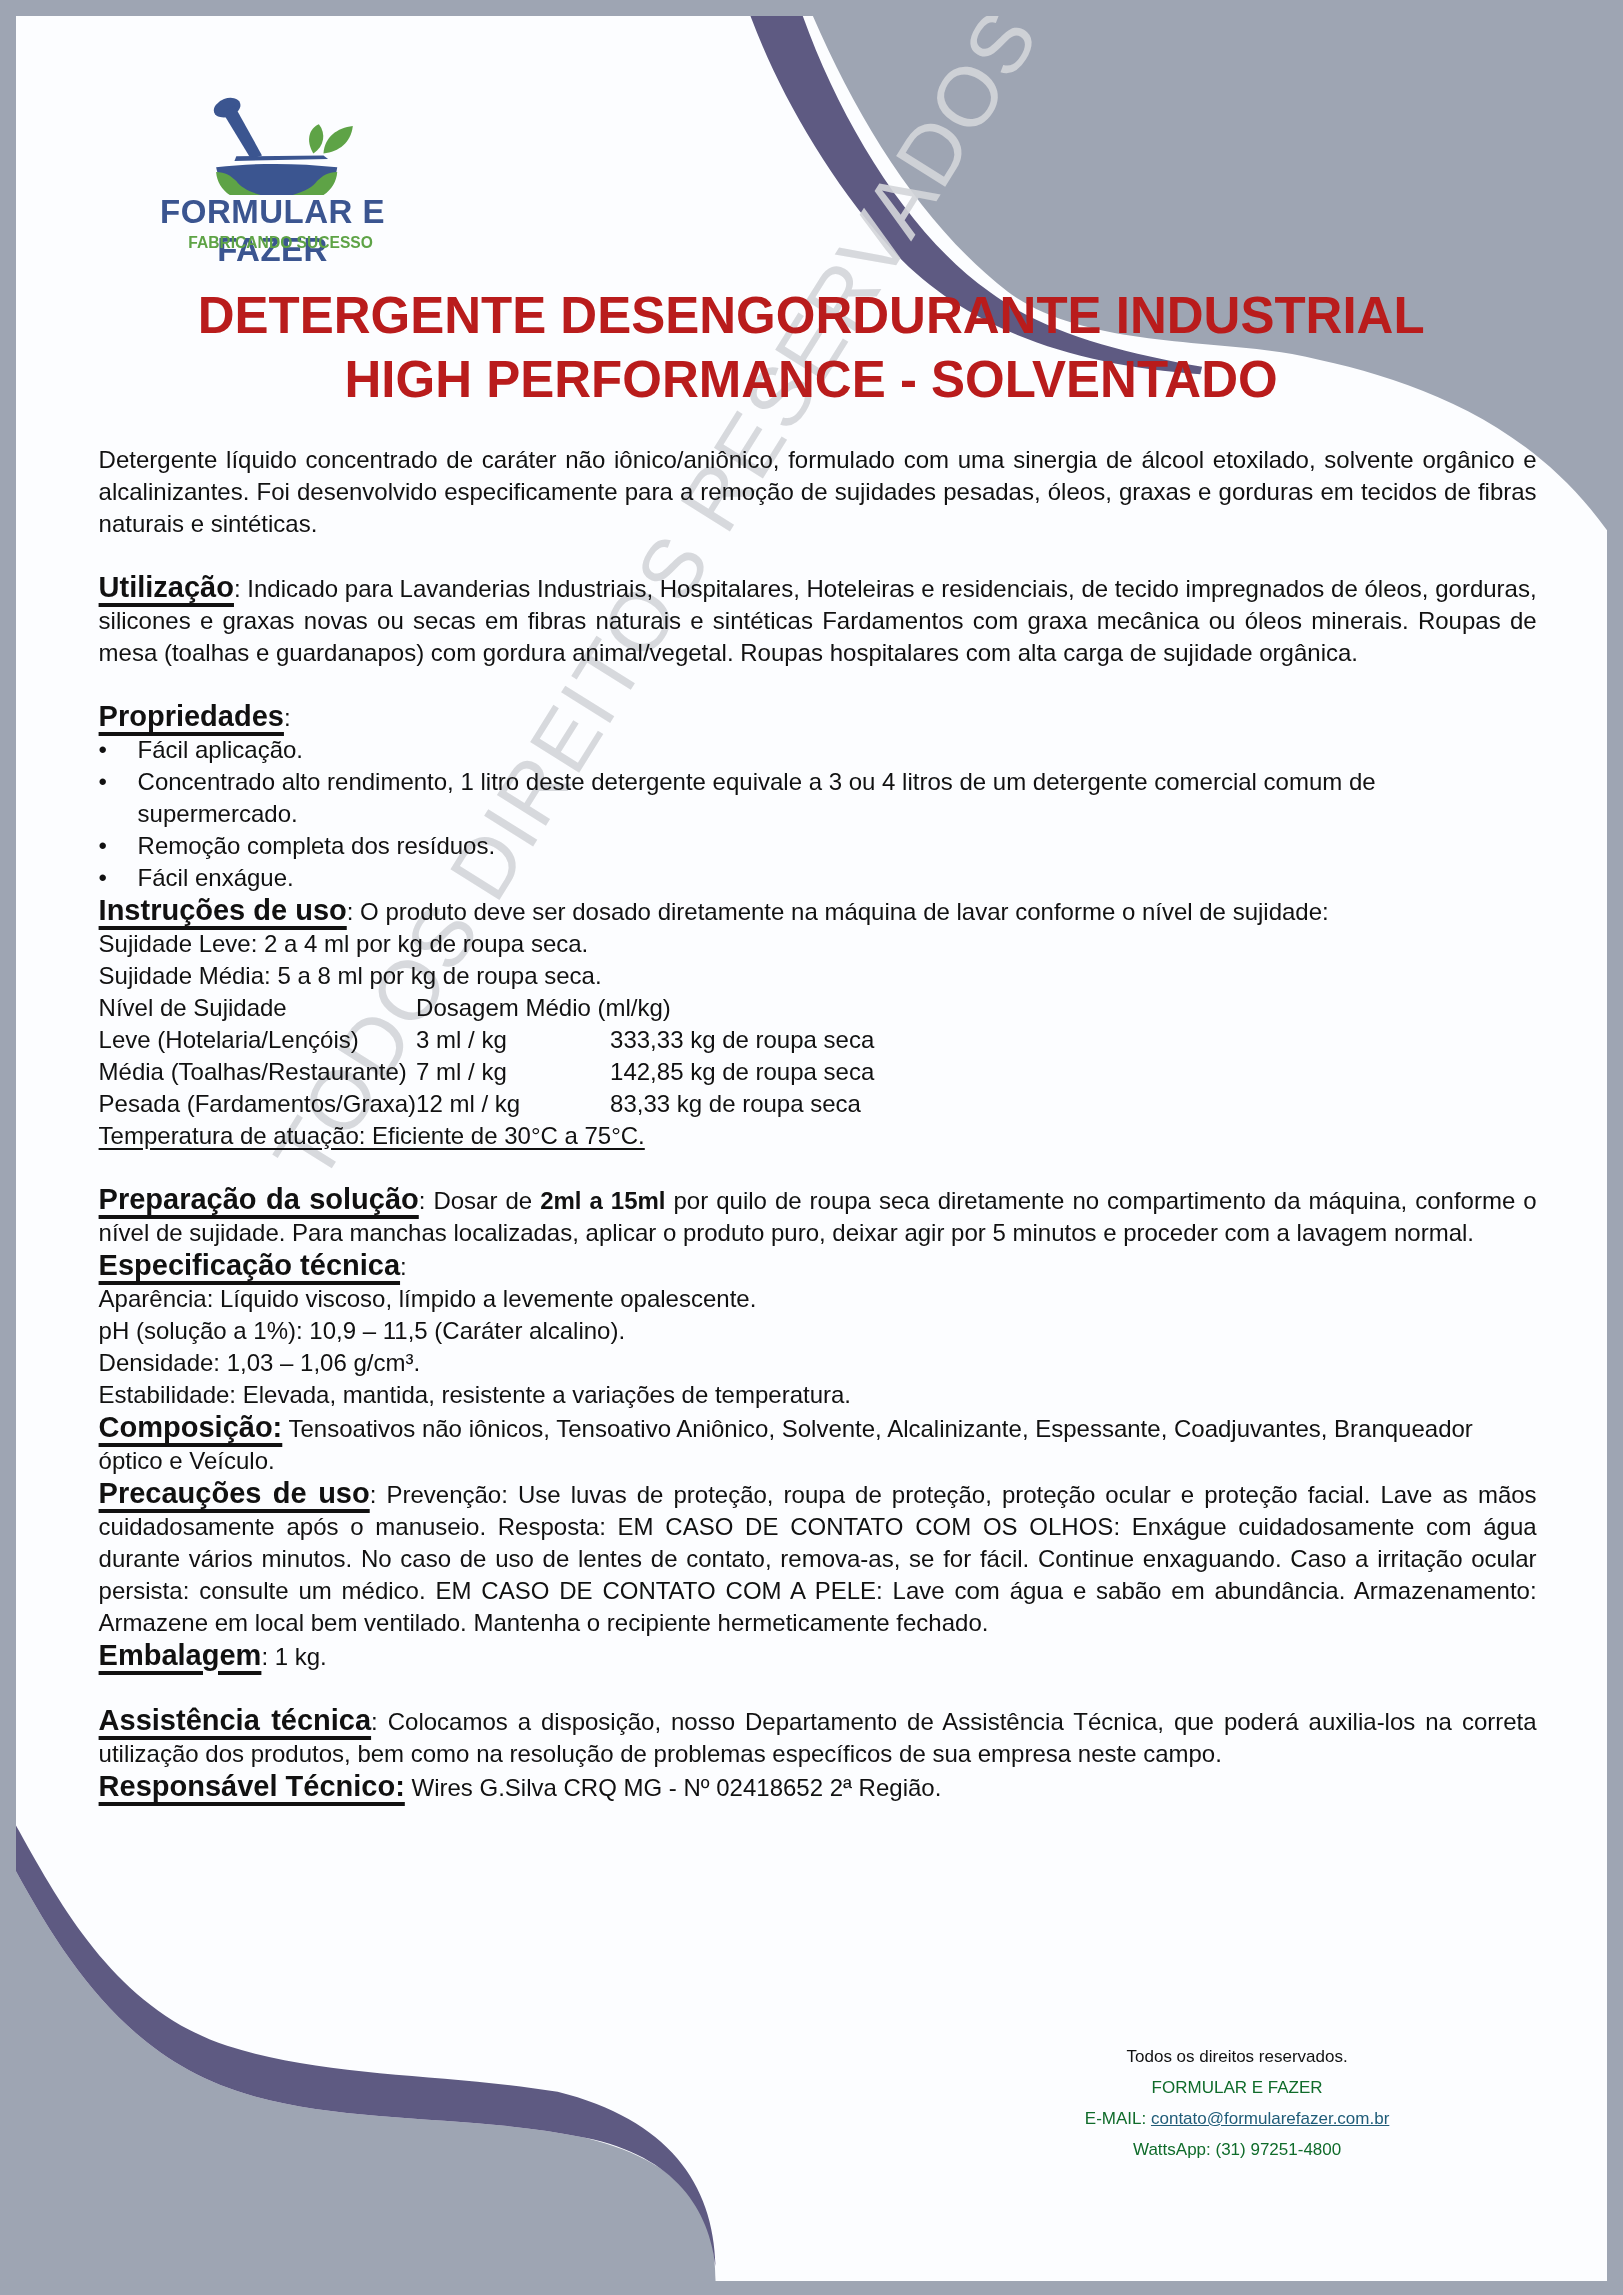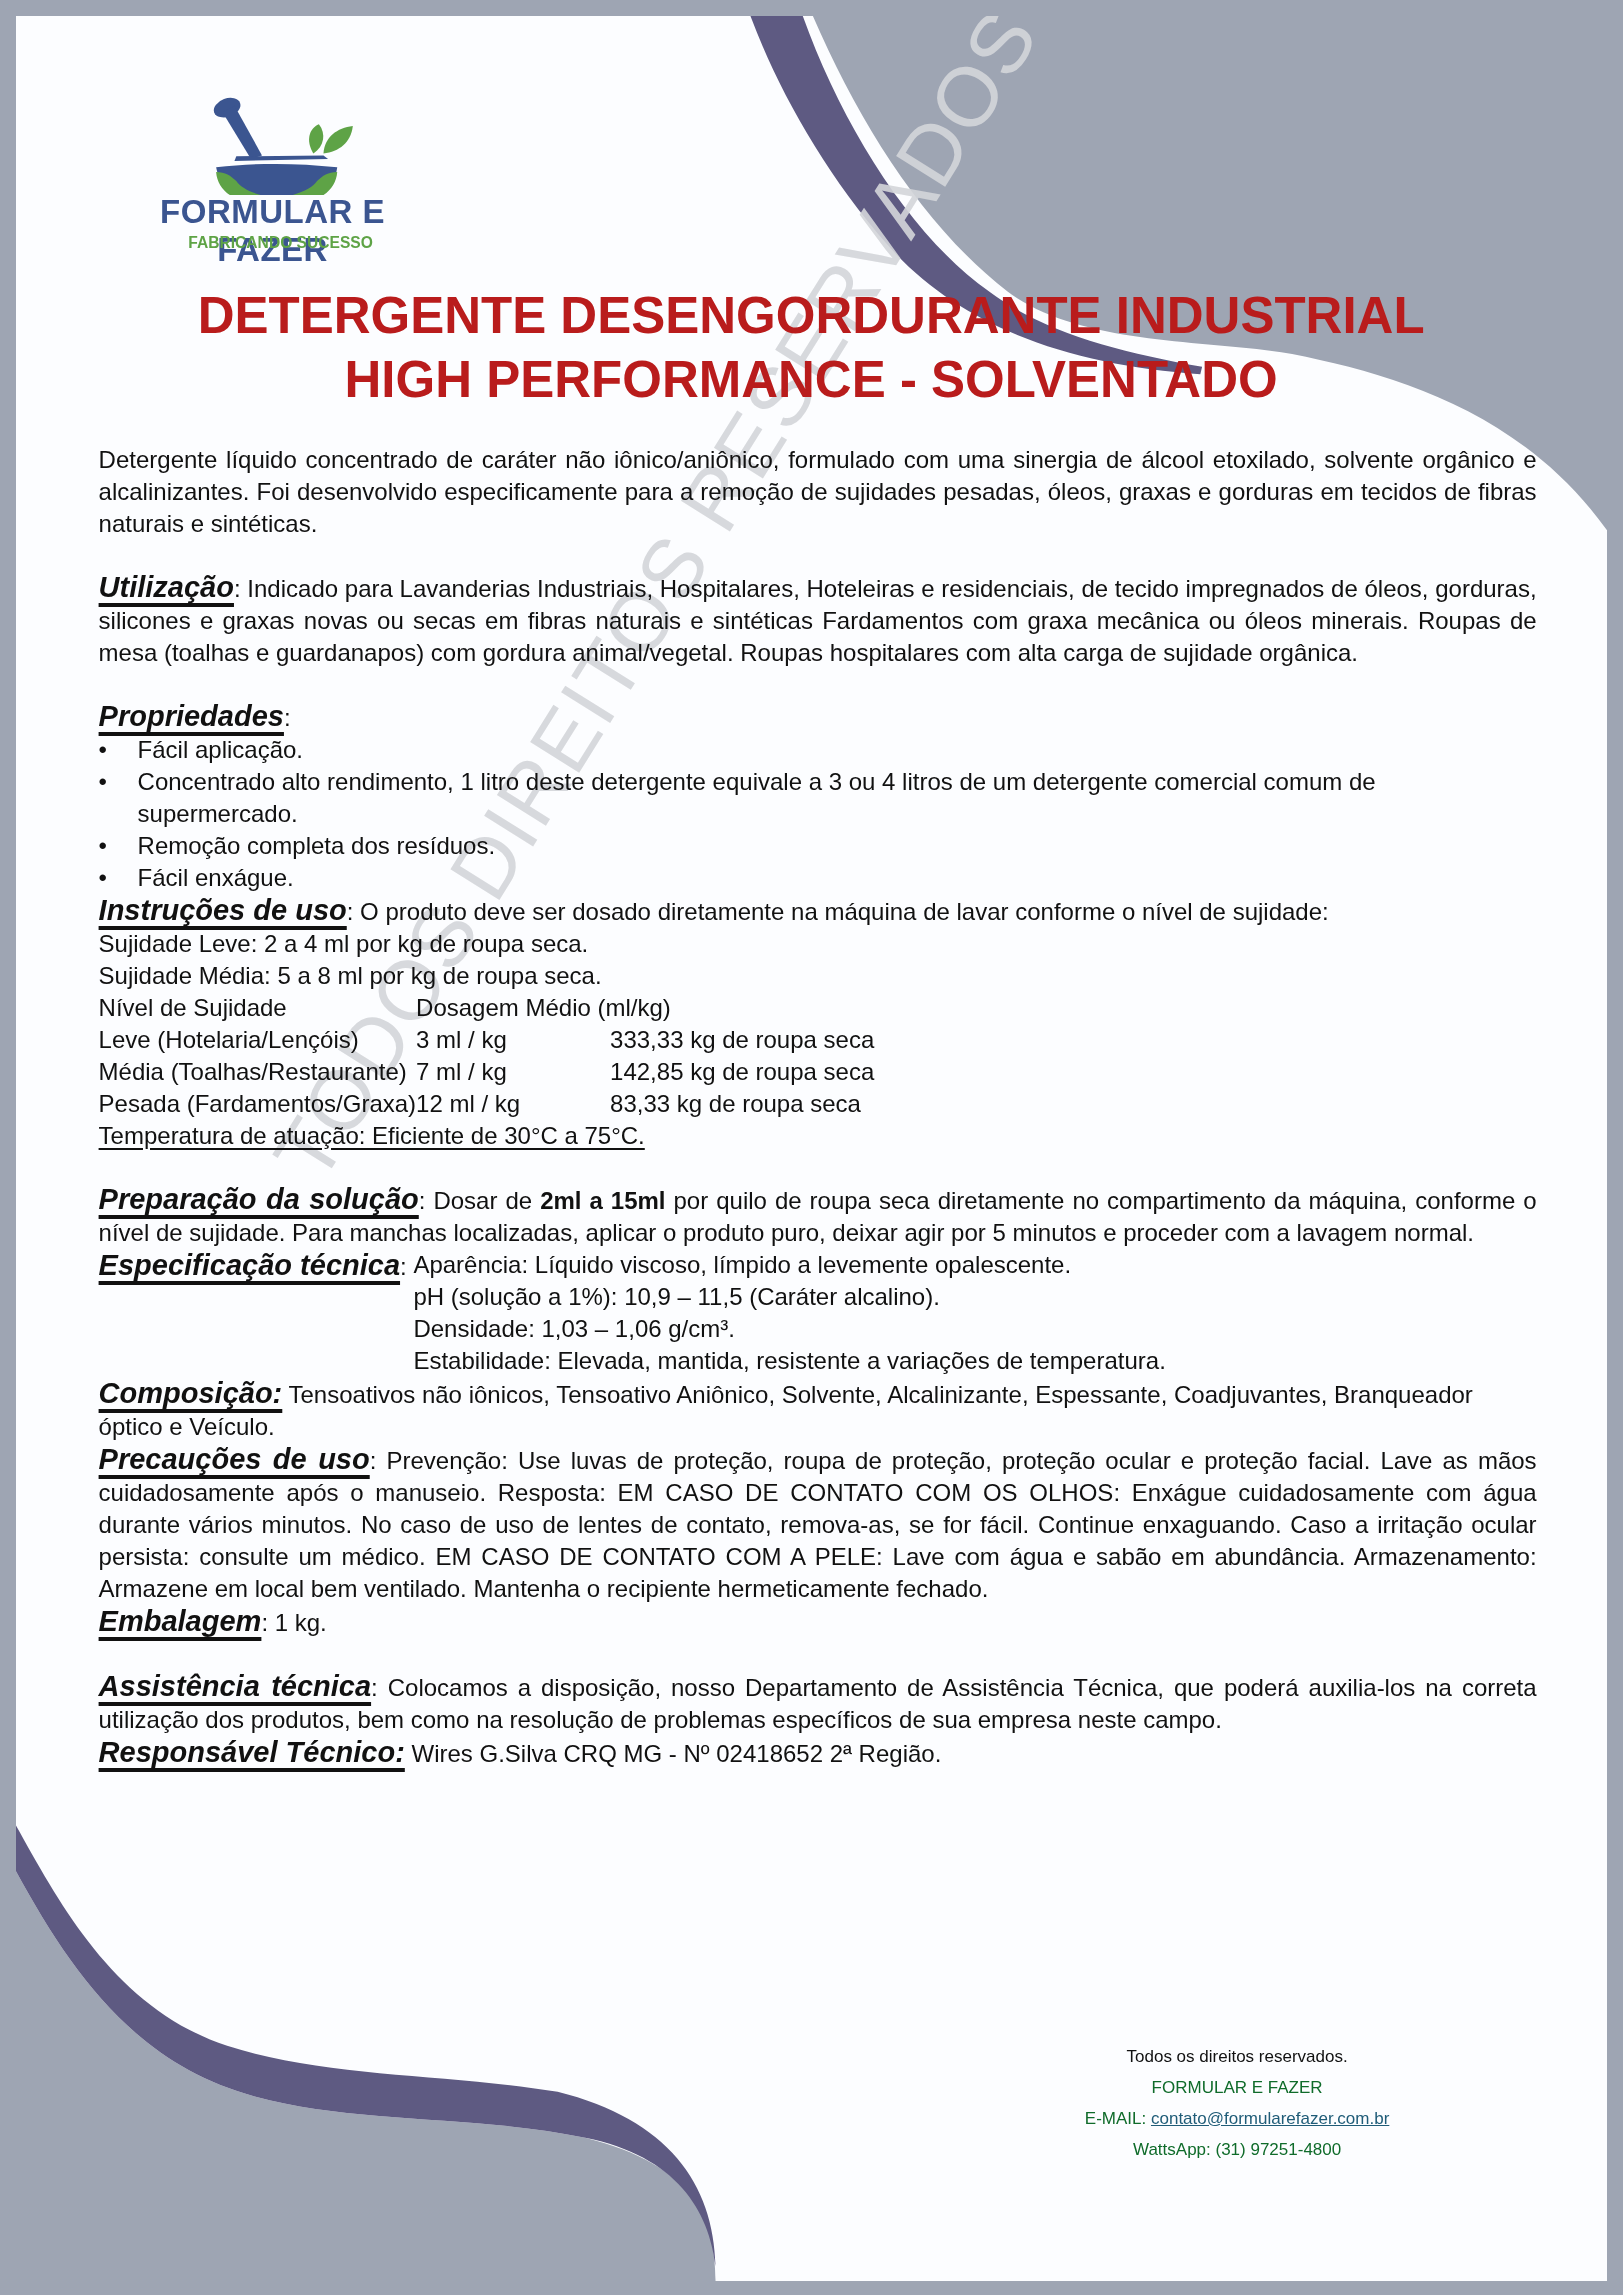--- a/index.html
+++ b/index.html
@@ -6,29 +6,29 @@
   body { width:1624px; height:2296px; position:relative; overflow:hidden; background:#9ea5b3; font-family:"Liberation Sans", sans-serif; color:#111; }
   .page { position:absolute; left:15.6px; top:15.6px; width:1591px; height:2265px; background:#fcfdff; overflow:hidden; }
   .deco { position:absolute; left:0; top:0; width:1591px; height:2265px; }
   .watermark { position:absolute; left:239px; top:1130px; transform-origin:0 0; transform:rotate(-58deg); font-size:84px; color:#d4d6da; letter-spacing:1.8px; white-space:nowrap; font-weight:normal; -webkit-text-stroke:0; opacity:0.9; }
   .logo { position:absolute; left:101px; top:64px; width:312px; height:193px; }
   .logo-name { position:absolute; left:0; top:113px; width:312px; text-align:center; font-size:33px; font-weight:bold; color:#3b5590; letter-spacing:0.5px; }
   .logo-tag { position:absolute; left:8px; top:154px; width:312px; text-align:center; font-size:15.6px; font-weight:bold; color:#5ea346; }
   .title { position:absolute; left:0; top:268px; width:1591px; text-align:center; font-size:51px; font-weight:bold; line-height:64px; color:#b91c1c; }
   .content { position:absolute; left:83px; top:428px; width:1438px; font-size:24px; line-height:32px; }
   .just { text-align:justify; text-align-last:left; }
-  .h { font-weight:bold; text-decoration:underline; text-decoration-thickness:3.7px; text-underline-offset:5.5px; font-size:29px;font-style:italic; }
+  .h { font-weight:bold; text-decoration:underline; text-decoration-thickness:3.7px; text-underline-offset:5.5px; font-size:29px; }
   .gap { height:31px; }
   ul.props { margin:0; padding:0; list-style:none; }
   ul.props li { position:relative; padding-left:39px; }
   ul.props li::before { content:"•"; position:absolute; left:0; top:0; }
   table.dose { border-collapse:collapse; font-size:24px; }
   table.dose td { padding:0; line-height:32px; vertical-align:top; white-space:nowrap;margin-left:29px; }
   .u { text-decoration:underline; text-underline-offset:3.7px; }
-  .spec-row { display:flex; }
+  .spec-row { display:flex;flex-direction:column; }
   .spec-label { flex:0 0 auto; }
   .spec-vals { flex:1; }
   .footer { position:absolute; left:937px; top:2025px; width:569px; text-align:center; font-size:17px; line-height:31px; }
   .footer .dark { color:#111; }
   .footer .green { color:#0f6b2a; }
   .footer a { color:#1f5c78; text-decoration:underline; }
 </style>
 </head>
 <body>
 

